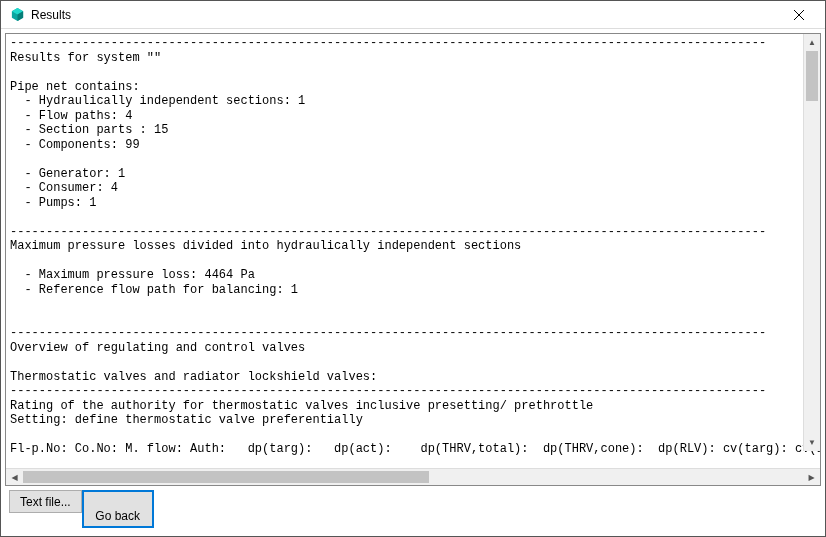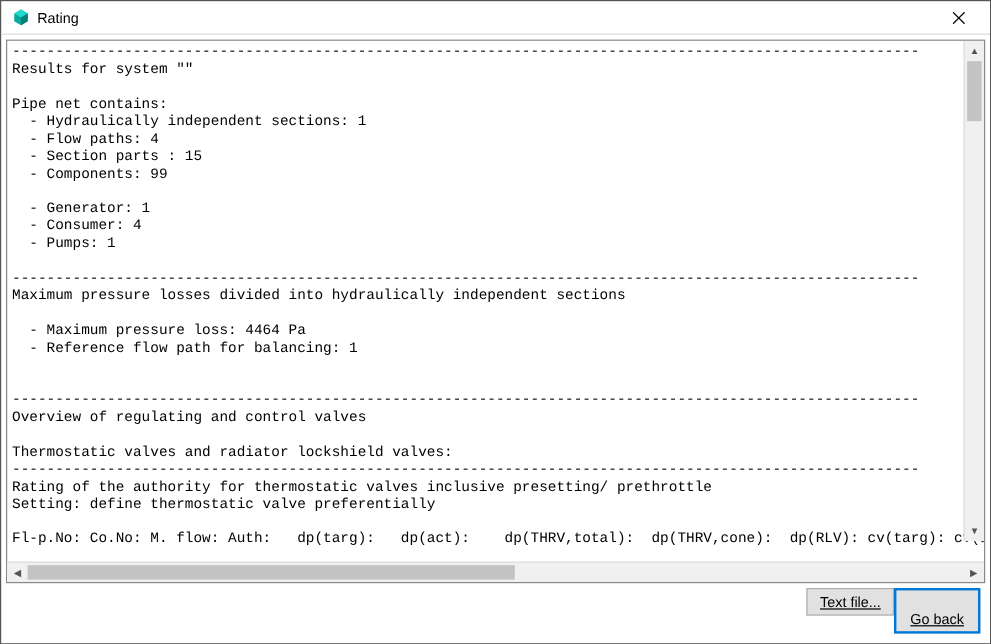--- a/index.html
+++ b/index.html
@@ -109,22 +109,21 @@
   .hscrollbar .thumb {
     position: absolute;
     top: 2px; bottom: 2px;
     left: 0;
     width: 52%;
     background: #c3c3c3;
   }
   .button-bar {
     display: flex;
     padding: 4px;
-    justify-content: flex-end;
-    text-decoration: underline;
+    justify-content: flex-start;
   }
   button.win {
     font-family: "Segoe UI", Tahoma, sans-serif;
     font-size: 12px;
     padding: 2px 10px;
     min-width: 70px;
     height: 23px;
     background: #e1e1e1;
     border: 1px solid #adadad;
     cursor: default;
@@ -139,21 +138,21 @@
 <body>
 
 <div class="titlebar">
   <span class="icon">
     <svg width="15" height="15" viewBox="0 0 16 16">
       <polygon points="8,1 14,4.5 14,11.5 8,15 2,11.5 2,4.5" fill="#0aa6a0"></polygon>
       <polygon points="8,1 14,4.5 8,8 2,4.5" fill="#1fd9cc"></polygon>
       <polygon points="8,8 14,4.5 14,11.5 8,15" fill="#057e78"></polygon>
     </svg>
   </span>
-  <span class="title">Rating</span>
+  <span class="title">Results</span>
   <div class="close">
     <svg width="10" height="10" viewBox="0 0 10 10">
       <line x1="0" y1="0" x2="10" y2="10" stroke="#000" stroke-width="1"></line>
       <line x1="10" y1="0" x2="0" y2="10" stroke="#000" stroke-width="1"></line>
     </svg>
   </div>
 </div>
 
 <div class="content-area">
   <div class="report-wrap">

